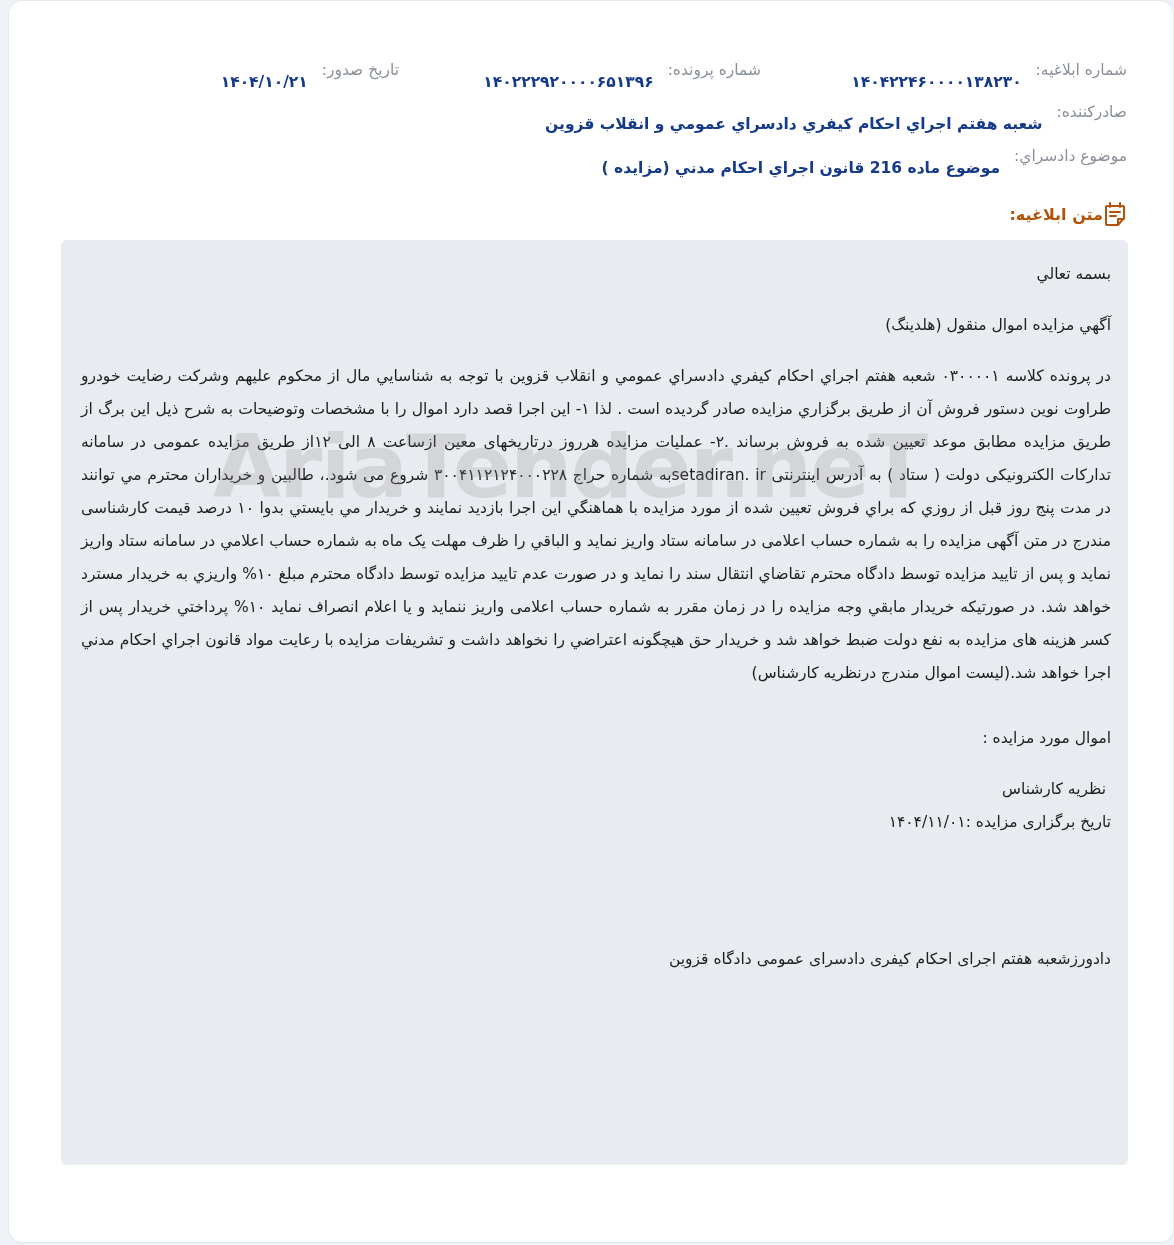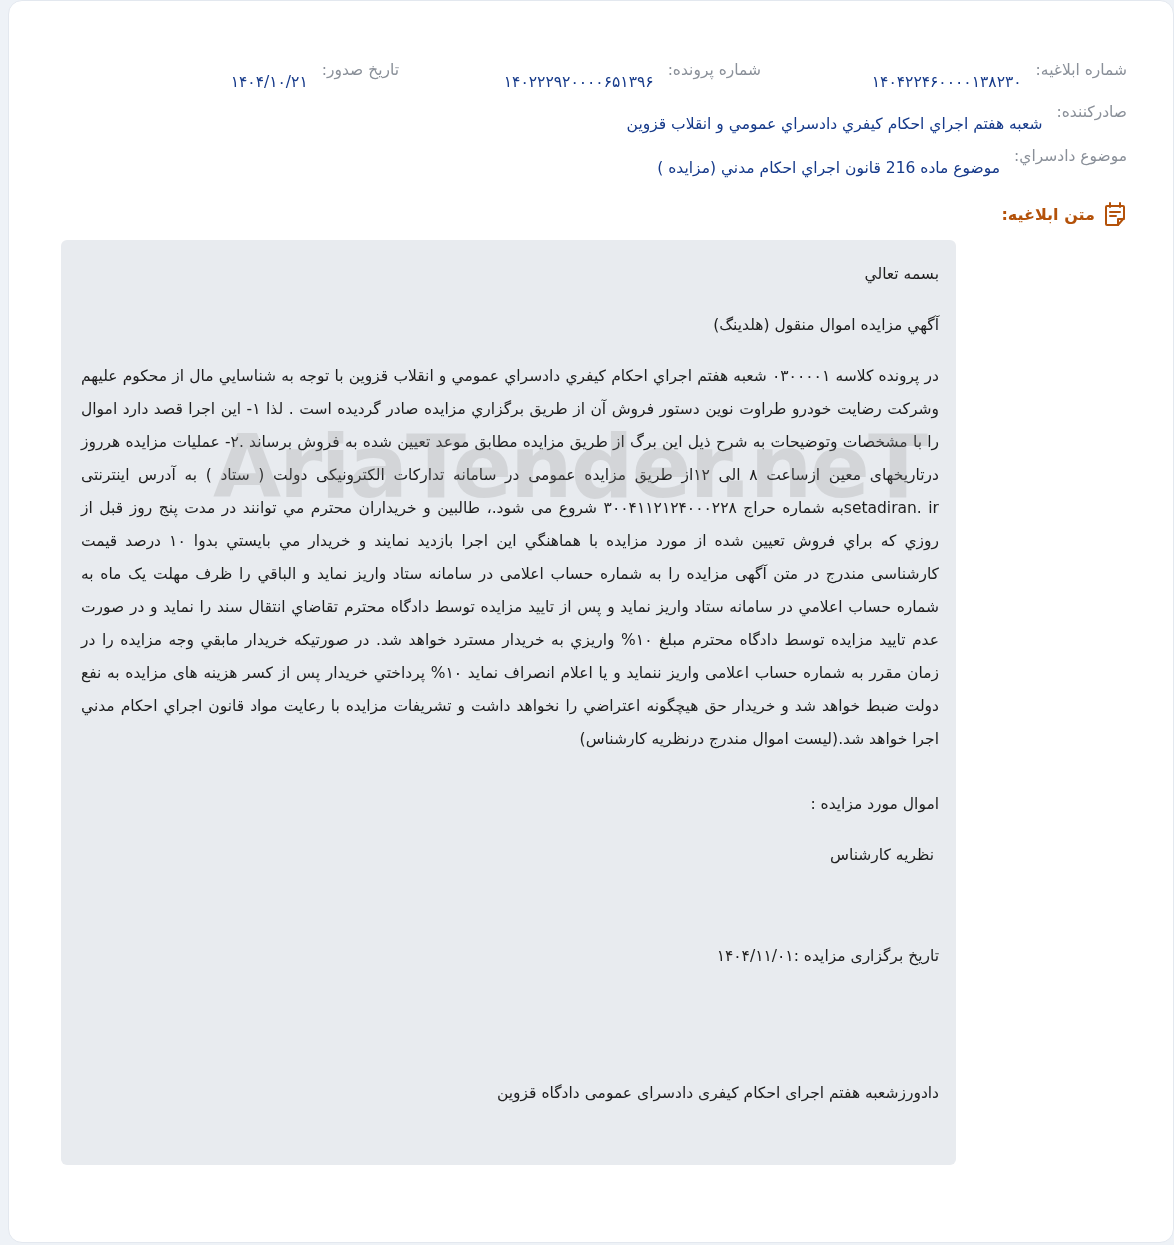--- a/index.html
+++ b/index.html
@@ -28,57 +28,57 @@
       flex-direction: row;
       align-items: center;
       font-size: 15.5px;
       white-space: nowrap;
     }
     .meta-row.row1 { top: 56px; height: 26px; }
     .meta-row.row2 { top: 98px; height: 26px; }
     .meta-row.row3 { top: 142px; height: 26px; }
     .meta-item { display: flex; align-items: center; }
     .meta-label { color: #8a9099; margin-left: 14px; }
-    .meta-value { color: #163a8a; font-weight: normal; margin-top: 24px; }
+    .meta-value { color: #163a8a; font-weight: bold; margin-top: 24px; }
     .row1 .item-notice { position: absolute; right: 0; }
     .row1 .item-case { position: absolute; right: 366px; }
     .row1 .item-date { position: absolute; right: 728px; }
 
     .section-head {
       position: absolute;
       top: 200px;
       right: 46px;
       display: flex;
       align-items: center;
-      gap: 8px;
+      gap: 0;
       color: #b4520a;
       font-weight: bold;
       font-size: 16px;
     }
     .section-head svg { display: block; }
 
     .body-box {
       position: absolute;
       top: 239px;
       left: 52px;
-      width: 895px;
+      width: 1067px;
       height: 925px;
       background: #e8ebef;
       border-radius: 6px;
       padding: 18px 17px 0 20px;
       color: #1e1e1e;
       font-size: 15.5px;
       line-height: 33px;
       overflow: hidden;
     }
     .body-box p { text-align: right; }
     .p-title { margin-bottom: 18px; }
     .p-main { text-align: justify !important; text-align-last: right; margin-bottom: 32px; }
     .p-gap1 { margin-bottom: 18px; margin-top: 12px; }
-    .p-gap2 { margin-bottom: 68px; }
+    .p-gap2 { }
     .p-gap3 { margin-bottom: 104px; }
 
     .watermark {
       position: absolute;
       top: 395px;
       left: 190px;
       width: 560px;
       height: 140px;
       opacity: 0.22;
       pointer-events: none;

